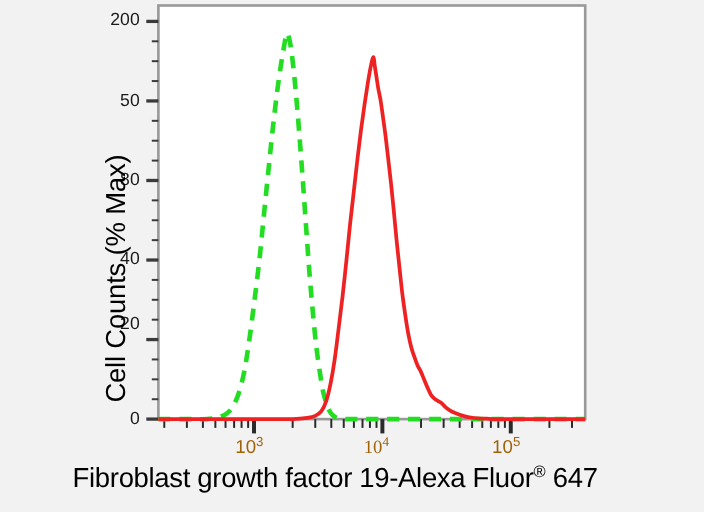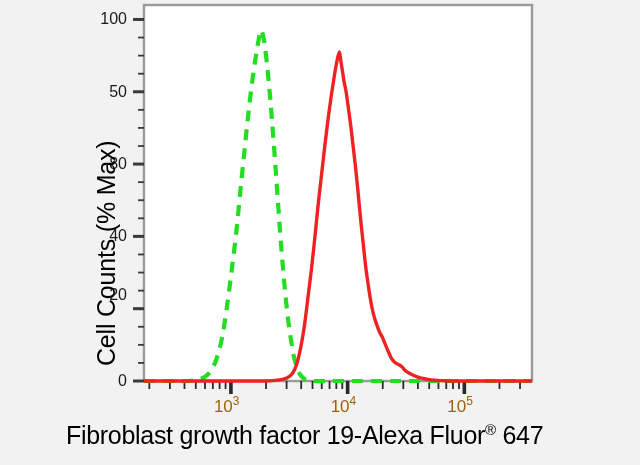--- a/index.html
+++ b/index.html
@@ -134,25 +134,25 @@
         <path d="M 144.00 381.00 C 154.17 381.00, 189.00 381.00, 205.02 381.00 C 221.05 381.00, 229.99 381.00, 240.16 381.00 C 250.33 381.00, 259.52 381.18, 266.05 381.00 C 272.58 380.82, 275.92 380.40, 279.35 379.92 C 282.77 379.43, 284.46 379.13, 286.60 378.11 C 288.74 377.08, 290.54 376.00, 292.19 373.77 C 293.85 371.54, 295.15 368.95, 296.54 364.73 C 297.93 360.51, 299.26 354.79, 300.54 348.46 C 301.83 342.13, 303.06 334.90, 304.25 326.77 C 305.45 318.63, 306.51 309.29, 307.71 299.65 C 308.91 290.01, 310.26 279.47, 311.47 268.92 C 312.68 258.38, 313.84 247.23, 314.97 236.38 C 316.09 225.54, 317.11 214.39, 318.24 203.85 C 319.36 193.30, 320.61 183.06, 321.73 173.12 C 322.86 163.17, 323.95 153.23, 325.00 144.19 C 326.06 135.15, 327.02 127.02, 328.08 118.88 C 329.13 110.75, 330.28 102.62, 331.33 95.38 C 332.38 88.15, 333.44 81.22, 334.38 75.50 C 335.31 69.78, 336.11 64.96, 336.94 61.04 C 337.78 57.12, 338.74 52.00, 339.39 52.00 C 340.04 52.00, 340.37 58.03, 340.86 61.04 C 341.34 64.05, 341.77 66.76, 342.28 70.08 C 342.80 73.39, 343.31 77.31, 343.95 80.92 C 344.58 84.54, 345.38 87.55, 346.08 91.77 C 346.78 95.99, 347.38 100.81, 348.13 106.23 C 348.88 111.65, 349.78 117.98, 350.58 124.31 C 351.38 130.63, 352.08 136.96, 352.91 144.19 C 353.75 151.42, 354.72 159.56, 355.58 167.69 C 356.45 175.83, 357.29 184.56, 358.12 193.00 C 358.94 201.44, 359.68 209.87, 360.53 218.31 C 361.38 226.74, 362.34 235.48, 363.21 243.62 C 364.08 251.75, 364.87 259.88, 365.75 267.12 C 366.64 274.35, 367.62 280.97, 368.51 287.00 C 369.41 293.03, 370.23 298.45, 371.13 303.27 C 372.03 308.09, 372.97 312.31, 373.92 315.92 C 374.87 319.54, 375.90 322.25, 376.85 324.96 C 377.80 327.67, 378.68 330.08, 379.62 332.19 C 380.56 334.30, 381.53 335.51, 382.50 337.62 C 383.48 339.72, 384.47 342.44, 385.47 344.85 C 386.47 347.26, 387.49 349.79, 388.50 352.08 C 389.52 354.37, 390.55 356.90, 391.58 358.58 C 392.60 360.27, 393.61 361.24, 394.67 362.20 C 395.74 363.16, 396.82 363.65, 397.97 364.37 C 399.12 365.09, 400.42 365.57, 401.59 366.54 C 402.76 367.50, 403.75 369.07, 404.97 370.15 C 406.19 371.24, 407.52 372.20, 408.90 373.05 C 410.28 373.89, 411.75 374.55, 413.25 375.22 C 414.75 375.88, 416.31 376.48, 417.89 377.02 C 419.47 377.57, 421.01 378.05, 422.72 378.47 C 424.44 378.89, 426.14 379.25, 428.18 379.55 C 430.21 379.86, 432.56 380.10, 434.95 380.28 C 437.33 380.46, 439.49 380.52, 442.50 380.64 C 445.51 380.76, 446.54 380.94, 453.02 381.00 C 459.51 381.06, 468.23 381.00, 481.39 381.00 C 494.55 381.00, 523.56 381.00, 532.00 381.00" fill="none" stroke="#ee2222" stroke-width="3.4" stroke-linecap="butt" stroke-linejoin="round"></path>
       </g>
   </svg>
 
   <div id="y-tick-labels">
       <div class="tick-label-y" style="width: 40px; left: 87px; top: 372px;">0</div>
       <div class="tick-label-y" style="width: 40px; left: 87px; top: 286px;">20</div>
       <div class="tick-label-y" style="width: 40px; left: 87px; top: 227.385px;">40</div>
       <div class="tick-label-y" style="width: 40px; left: 87px; top: 155.077px;">80</div>
       <div class="tick-label-y" style="width: 40px; left: 87px; top: 82.7692px;">50</div>
-      <div class="tick-label-y" style="width: 40px; left: 87px; top: 10.4615px;">100</div>
+      <div class="tick-label-y" style="width: 40px; left: 87px; top: 10.4615px;">200</div>
     </div>
   <div id="x-tick-labels">
       <div class="tick-label-x" style="left: 213.916px; top: 397px;"><span>10</span><sup>3</sup></div>
-      <div class="tick-label-x" style="left: 330.625px; top: 397px;"><span>10</span><sup>4</sup></div>
+      <div class="tick-label-x" style="left: 330.625px; top: 397px; font-family: Liberation Serif, serif;"><span>10</span><sup>4</sup></div>
       <div class="tick-label-x" style="left: 447.334px; top: 397px; text-align: right;"><span>10</span><sup>5</sup></div>
     </div>
 
   <div class="axis-label-y" style="left:92px; top:366px;">Cell Counts (% Max)</div>
 
   <div class="axis-title-x" id="x-axis-title" style="left:66px; top:421px;">
     <span>Fibroblast growth factor 19-Alexa Fluor</span><sup>®</sup><span> 647</span>
   </div>
 
 </div>

